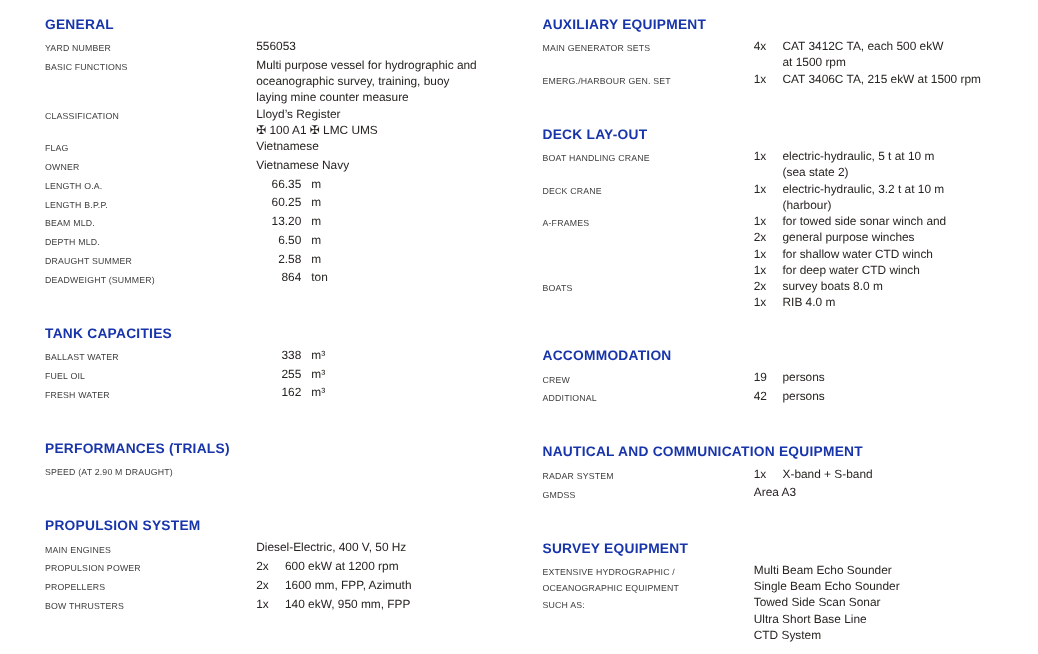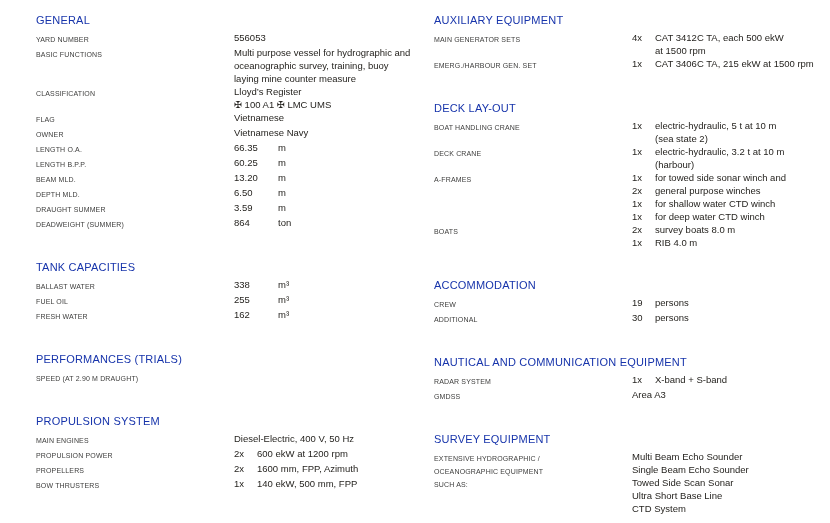--- a/index.html
+++ b/index.html
@@ -11,43 +11,43 @@
     font-family: "Liberation Sans", sans-serif;
     overflow: hidden;
     color: #262420;
   }
   .col { position: absolute; top: 14px; }
   .col-left  { left: 36px;  width: 392px; }
   .col-right { left: 434px; width: 392px; }
 
   .section-title {
     font-size: 11px;
-    font-weight: normal;
+    font-weight: bold;
     color: #1734ab;
     letter-spacing: 0.2px;
     line-height: 13px;
     margin: 30px 0 4px 0;
   }
   .section:first-child .section-title { margin-top: 0; }
 
   .row { display: flex; align-items: flex-start; }
   .row-label {
     flex: none;
     width: 169px;
     font-size: 7px;
     color: #3d3d3c;
     letter-spacing: 0.15px;
     padding-top: 2px;
   }
   .label-line { line-height: 13px; white-space: nowrap; }
-  .row-value { flex: 1; font-size: 9.5px; color: #262420; margin-left: 29px; }
+  .row-value { flex: 1; font-size: 9.5px; color: #262420; }
   .vline { line-height: 13px; white-space: nowrap; }
   .vline .pre { display: inline-block; width: 23px; }
   .vline.indent { padding-left: 23px; }
-  .num-box { display: inline-block; width: 36px; }
+  .num-box { display: inline-block; width: 36px; text-align: right; }
   .unit { margin-left: 8px; }
 </style>
 </head>
 <body>
 
 <div class="page">
   <div class="col col-left">
       <div class="section">
         <div class="section-title">GENERAL</div>
         <div class="row">
@@ -125,21 +125,21 @@
           </div>
           <div class="row-value">
             <div class="vline"><span class="num-box">6.50</span><span class="unit">m</span></div>
           </div>
         </div>
         <div class="row">
           <div class="row-label">
             <div class="label-line">DRAUGHT SUMMER</div>
           </div>
           <div class="row-value">
-            <div class="vline"><span class="num-box">3.59</span><span class="unit">m</span></div>
+            <div class="vline"><span class="num-box">2.58</span><span class="unit">m</span></div>
           </div>
         </div>
         <div class="row">
           <div class="row-label">
             <div class="label-line">DEADWEIGHT (SUMMER)</div>
           </div>
           <div class="row-value">
             <div class="vline"><span class="num-box">864</span><span class="unit">ton</span></div>
           </div>
         </div>
@@ -203,21 +203,21 @@
           </div>
           <div class="row-value">
             <div class="vline"><span class="pre">2x</span><span class="txt">1600 mm, FPP, Azimuth</span></div>
           </div>
         </div>
         <div class="row">
           <div class="row-label">
             <div class="label-line">BOW THRUSTERS</div>
           </div>
           <div class="row-value">
-            <div class="vline"><span class="pre">1x</span><span class="txt">140 ekW, 500 mm, FPP</span></div>
+            <div class="vline"><span class="pre">1x</span><span class="txt">140 ekW, 950 mm, FPP</span></div>
           </div>
         </div>
       </div>
     </div>
   <div class="col col-right">
       <div class="section">
         <div class="section-title">AUXILIARY EQUIPMENT</div>
         <div class="row">
           <div class="row-label">
             <div class="label-line">MAIN GENERATOR SETS</div>
@@ -285,21 +285,21 @@
           </div>
           <div class="row-value">
             <div class="vline"><span class="pre">19</span><span class="txt">persons</span></div>
           </div>
         </div>
         <div class="row">
           <div class="row-label">
             <div class="label-line">ADDITIONAL</div>
           </div>
           <div class="row-value">
-            <div class="vline"><span class="pre">30</span><span class="txt">persons</span></div>
+            <div class="vline"><span class="pre">42</span><span class="txt">persons</span></div>
           </div>
         </div>
       </div>
       <div class="section">
         <div class="section-title">NAUTICAL AND COMMUNICATION EQUIPMENT</div>
         <div class="row">
           <div class="row-label">
             <div class="label-line">RADAR SYSTEM</div>
           </div>
           <div class="row-value">

